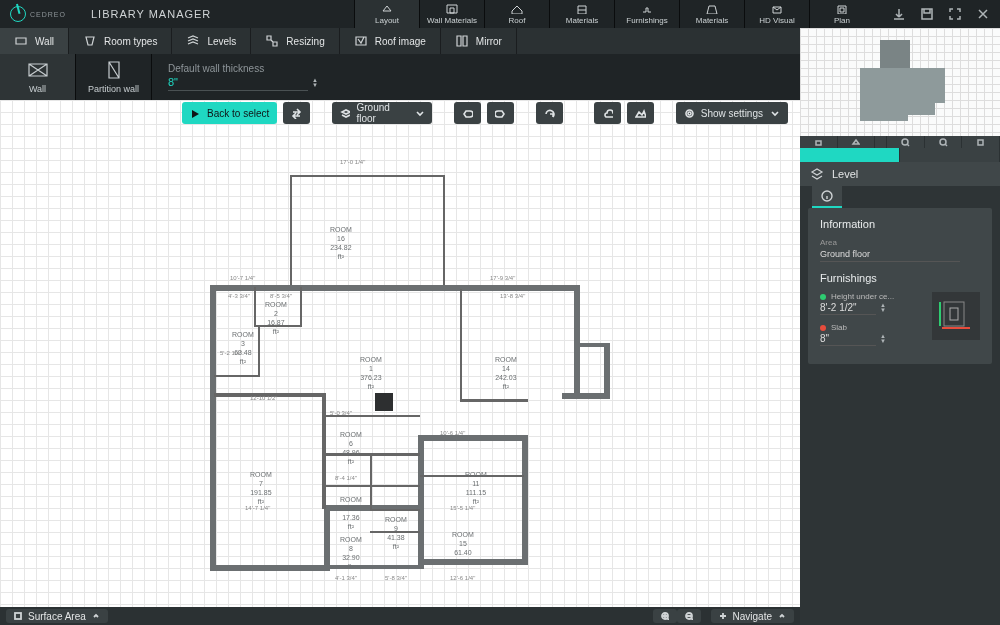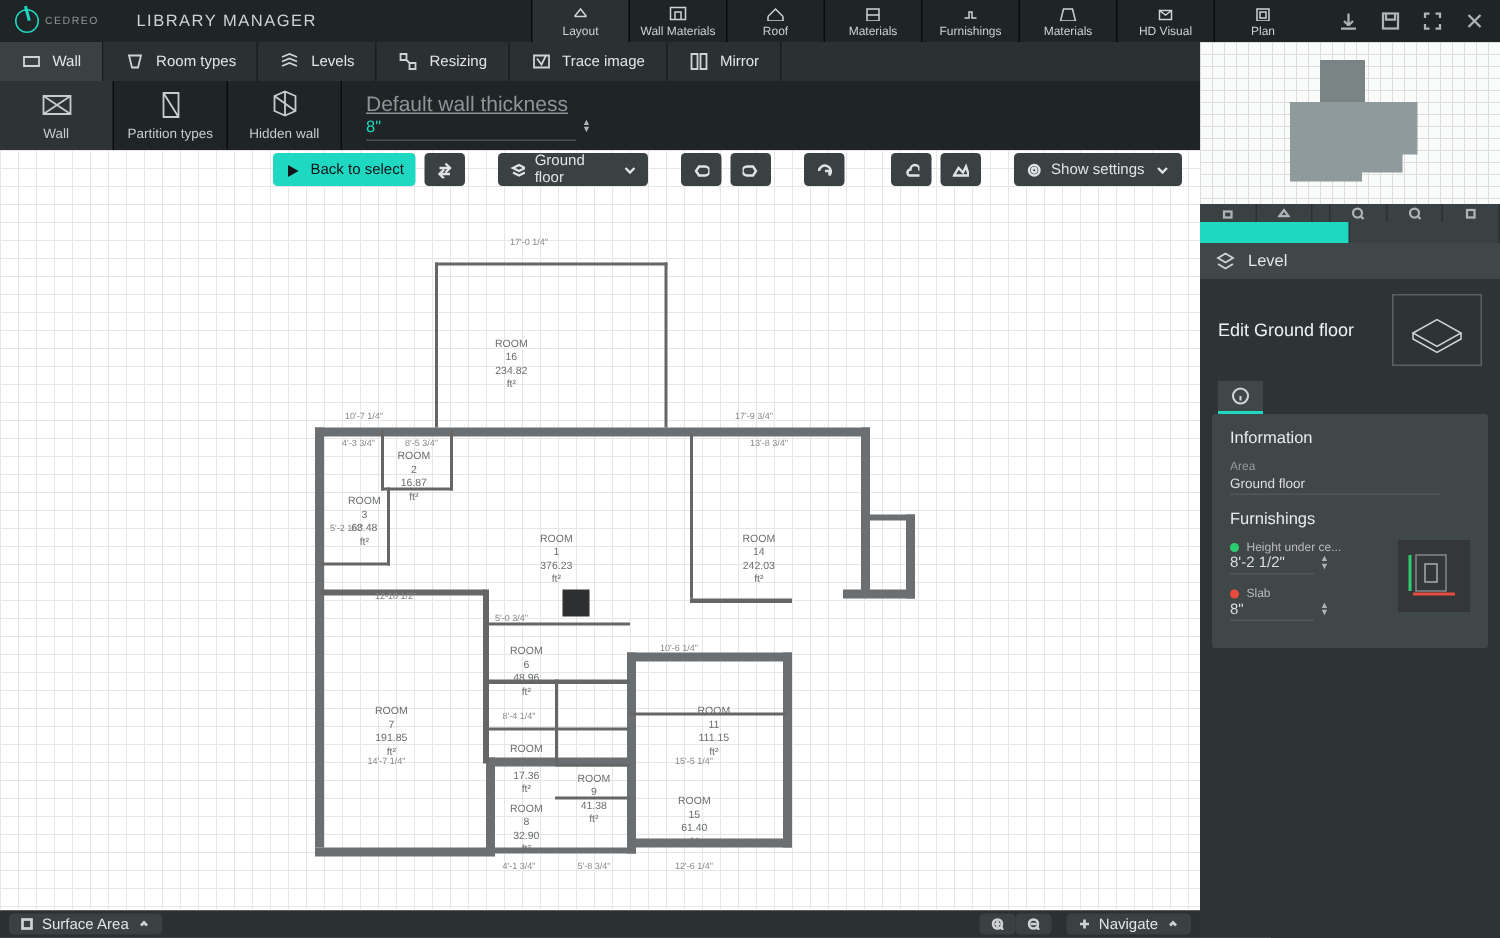--- a/index.html
+++ b/index.html
@@ -20,21 +20,21 @@
 .subbar{height:26px;background:#2b3133;display:flex;align-items:center;font-size:10px;}
 .sub-item{display:flex;align-items:center;gap:7px;padding:0 14px;height:26px;border-right:1px solid #1a1d1f;cursor:pointer;}
 .sub-item.active{background:#3a4143;}
 .sub-item svg{width:14px;height:14px;stroke:#cfd3d5;fill:none;stroke-width:1.2;}
 
 .toolrow{height:46px;background:#1f2426;display:flex;}
 .tool-btn{width:76px;border-right:1px solid #0a0c0d;display:flex;flex-direction:column;align-items:center;justify-content:center;gap:4px;font-size:9px;color:#c6cccf;cursor:pointer;}
 .tool-btn.active{background:#2e3436;}
 .tool-btn svg{width:26px;height:20px;stroke:#c6cccf;fill:none;stroke-width:1.2;}
 .thickness{display:flex;flex-direction:column;justify-content:center;padding:0 16px;width:170px;}
-.thickness-label{font-size:14px;color:#8e9599;text-decoration:underline;}
+.thickness-label{font-size:10px;color:#8e9599;}
 .thickness-input{background:transparent;border:none;border-bottom:1px solid #4a5153;color:#1fd8c2;font-size:11px;width:140px;padding:2px 0;}
 .thickness-wrap{display:flex;align-items:center;}
 .stepper{display:flex;flex-direction:column;font-size:6px;color:#aeb4b7;margin-left:4px;cursor:pointer;line-height:5px;}
 
 .ribbon{position:absolute;top:102px;left:182px;height:22px;display:flex;align-items:center;gap:6px;z-index:5;}
 .chip{height:22px;background:#3a4143;border-radius:3px;display:flex;align-items:center;padding:0 8px;font-size:10px;color:#dfe3e5;cursor:pointer;gap:6px;}
 .chip.teal{background:#1fd8c2;color:#0f1416;}
 .chip svg{width:11px;height:11px;stroke:currentColor;fill:none;stroke-width:1.6;}
 .chip-sep{width:10px;}
 .ribbon-right{position:absolute;top:102px;right:212px;height:22px;display:flex;align-items:center;gap:6px;z-index:5;}
@@ -184,21 +184,21 @@
     <div class="sub-item">
       <svg viewBox="0 0 14 14">
         <path d="M2 2h4v4H2zM8 8h4v4H8zM6 6l2 2"></path>
       </svg>
       <span>Resizing</span>
     </div>
     <div class="sub-item">
       <svg viewBox="0 0 14 14">
         <path d="M2 3h10v8H2zM4 5l3 4 3-6"></path>
       </svg>
-      <span>Trace image</span>
+      <span>Roof image</span>
     </div>
     <div class="sub-item">
       <svg viewBox="0 0 14 14">
         <path d="M2 2h4v10H2zM8 2h4v10H8z"></path>
       </svg>
       <span>Mirror</span>
     </div>
   </div>
 
 <div class="toolrow">
@@ -206,27 +206,21 @@
       <div class="tool-btn active">
         <svg viewBox="0 0 26 20">
           <path d="M4 4h18v12H4zM4 4l18 12M22 4L4 16"></path>
         </svg>
         <span>Wall</span>
       </div>
       <div class="tool-btn">
         <svg viewBox="0 0 26 20">
           <path d="M8 2h10v16H8zM8 2L18 18"></path>
         </svg>
-        <span>Partition types</span>
-      </div>
-      <div class="tool-btn">
-        <svg viewBox="0 0 26 20">
-          <path d="M6 4l7-3 7 3v10l-7 3-7-3zM13 1v16M6 4l14 10"></path>
-        </svg>
-        <span>Hidden wall</span>
+        <span>Partition wall</span>
       </div>
     </div>
   <div class="thickness">
     <span class="thickness-label">Default wall thickness</span>
     <div class="thickness-wrap">
       <input class="thickness-input" value="8&quot;" style="">
       <div class="stepper">
           <span>▲</span>
           <span>▼</span>
         </div>
@@ -448,28 +442,20 @@
 <div class="rpanel">
   <div class="rpanel-tabs">
       <div class="active"></div>
       <div></div>
     </div>
   <div class="rpanel-head">
     <svg>
         <path d="M2 5l5-3 5 3-5 3zM2 9l5 3 5-3"></path>
       </svg>
     <span>Level</span>
-  </div>
-  <div class="edit-row">
-    <span>Edit Ground floor</span>
-    <div class="iso-box">
-      <svg viewBox="0 0 44 36">
-          <path d="M6 20l16-9 16 9-16 9z M6 20v4l16 9 16-9v-4"></path>
-        </svg>
-    </div>
   </div>
   <div class="info-tab">
       <div>
         <svg>
           <circle cx="6" cy="6" r="5"></circle>
           <path d="M6 4v.01M6 6v3"></path>
         </svg>
       </div>
     </div>
   <div class="section">

